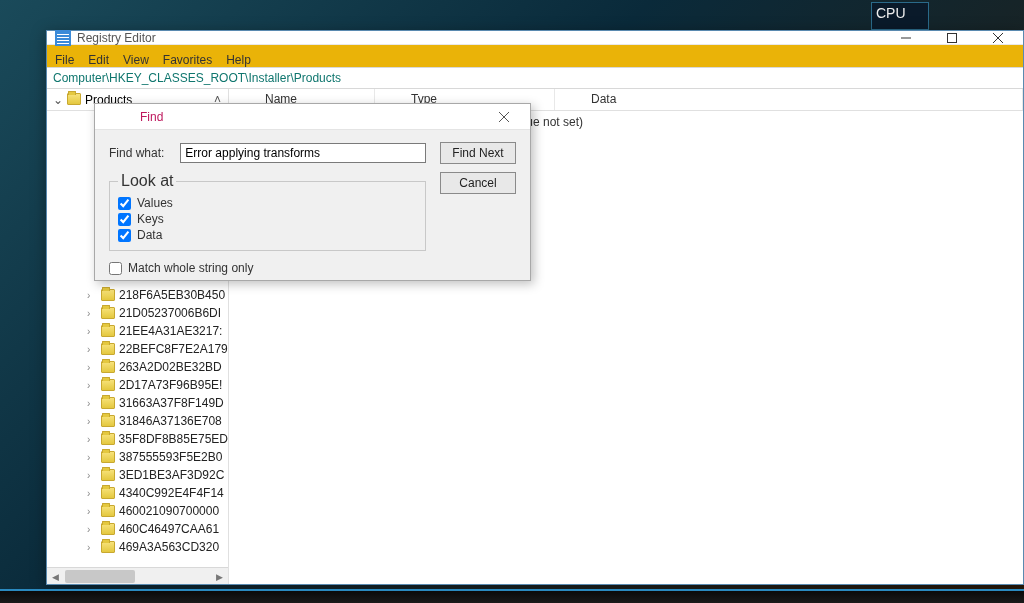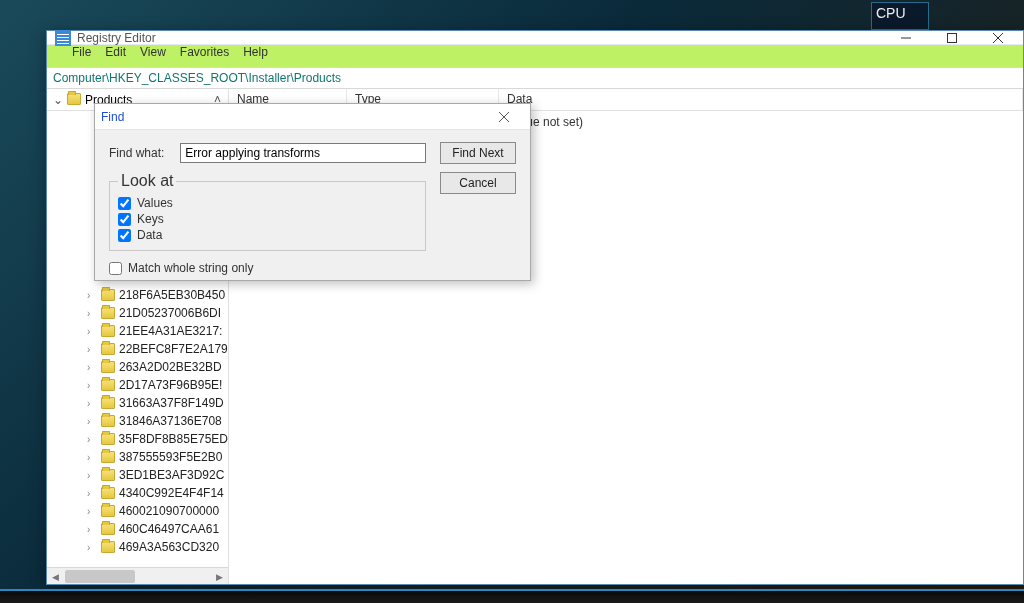--- a/index.html
+++ b/index.html
@@ -21,21 +21,21 @@
 }
 .titlebar { height: 14px; display: flex; align-items: center; padding: 0 2px 0 8px; background: #fff; border-bottom: 1px solid #e8e8e8; }
 .titlebar-icon { width: 16px; height: 16px; background: #3a8ad8; position: relative; margin-right: 6px; }
 .titlebar-icon::before { content:""; position:absolute; inset:2px; background:repeating-linear-gradient(0deg,#fff 0 1px,#3a8ad8 1px 3px); }
 .titlebar-title { flex: 0 0 auto; color: #555; }
 .titlebar-spacer { flex: 1; }
 .title-controls { display: flex; }
 .title-btn { width: 46px; height: 30px; display: flex; align-items: center; justify-content: center; color: #555; }
 .title-btn svg { width: 10px; height: 10px; stroke: #333; stroke-width: 1; fill: none; }
 
-.menubar { height: 22px; display: flex; align-items: flex-start; gap: 14px; padding: 0 25px; background:#bef264; }
+.menubar { height: 22px; display: flex; align-items: flex-end; gap: 14px; padding: 0 8px; background:#eab308; }
 .menubar span { color:#333; }
 
 .addressbar { height: 22px; border-top: 1px solid #d8d8d8; border-bottom: 1px solid #d8d8d8; display:flex; align-items:center; padding:0 6px; color:#0f766e; background:#fff;}
 
 .content { flex:1; display:flex; overflow:hidden; position:relative; }
 
 .tree-pane { width: 182px; border-right: 1px solid #e0e0e0; background:#fff; display:flex; flex-direction:column; position:relative; }
 .tree-header { height: 22px; display:flex; align-items:center; border-bottom:1px solid #e0e0e0; background:#fff; padding-left: 4px; }
 .tree-header-chevron { width:14px; text-align:center; color:#555; }
 .tree-header-label { flex:1; padding-left:2px; display:flex; gap:4px; }
@@ -49,31 +49,31 @@
 .tree-item .chev { width:10px; color:#888; font-size:10px; margin-right:4px; }
 .tree-item .fi { margin-right:4px; }
 
 .tree-scroll-h { height: 17px; background:#f0f0f0; border-top:1px solid #d8d8d8; position:relative; }
 .tree-scroll-h .thumb { position:absolute; left:18px; top:2px; width:70px; height:13px; background:#c8c8c8; border-radius:2px; }
 .tree-scroll-h .arrow { position:absolute; top:0; width:17px; height:17px; display:flex;align-items:center;justify-content:center;color:#777;font-size:9px;}
 .tree-scroll-h .arrow.left{left:0;} .tree-scroll-h .arrow.right{right:0;}
 
 .list-pane { flex:1; background:#fff; display:flex; flex-direction:column; }
 .list-header { height:22px; display:flex; border-bottom:1px solid #e0e0e0; }
-.list-header .col { padding:3px 8px; border-right:1px solid #e8e8e8; color:#333; }
+.list-header .col { padding:3px 8px; border-right:1px solid #e8e8e8; color:#333;margin-left:28px; }
 .col-name{ width:118px;} .col-type{ width:152px;} .col-data{ flex:1; border-right:none;}
 .list-body { flex:1; padding:4px 8px; color:#333; }
 .list-row { display:flex; }
 .list-row .cell-name{ width:118px;} .list-row .cell-type{ width:152px;} .list-row .cell-data{ flex:1;}
 
 
 .dialog { position:absolute; left:47px; top:14px; width:437px; height:178px;
   background:#f0f0f0; border:1px solid #a8a8a8; box-shadow: 3px 3px 10px rgba(0,0,0,0.25); z-index:10;}
 .dlg-title { height:26px; display:flex; align-items:center; padding:0 6px; background:#fff; border-bottom:1px solid #e4e4e4;}
-.dlg-title span { color:#1d4ed8; }
+.dlg-title span { color:#be185d;margin-left:39px; }
 .dlg-close { margin-left:auto; width:40px; height:26px; display:flex;align-items:center;justify-content:center;}
 .dlg-close svg{ width:10px;height:10px; stroke:#555; stroke-width:1; fill:none;}
 .dlg-body { padding: 12px 14px 10px 14px; display:grid; grid-template-columns: 1fr 76px; column-gap:14px; row-gap:8px; }
 .row-findwhat { display:flex; align-items:center; gap:16px; }
 .row-findwhat label { white-space:nowrap; color:#333; }
 .row-findwhat input { flex:1; height:20px; border:1px solid #7a7a7a; padding:0 4px; font-size:12px; background:#fff; }
 .dlg-btn { width:76px; height:22px; border:1px solid #8a8a8a; background:#e8e8e8; color:#222; font-size:12px; }
 .lookat { grid-column:1; }
 .lookat fieldset { border:1px solid #c8c8c8; padding:4px 8px 8px 8px; }
 .lookat legend { font-size:16px; color:#333; padding:0 3px;}

